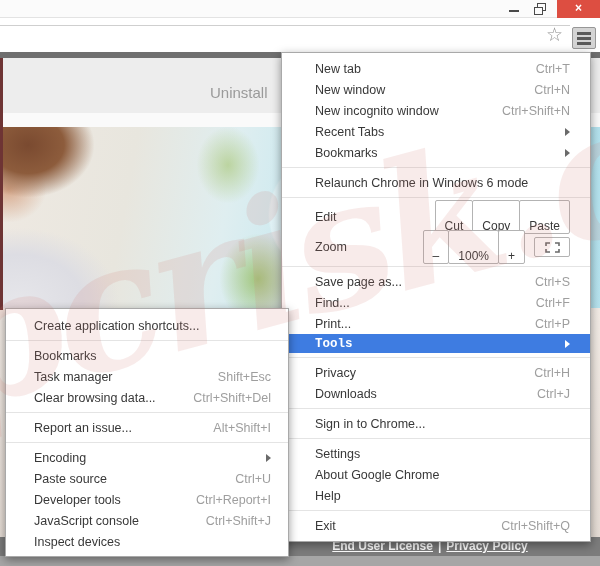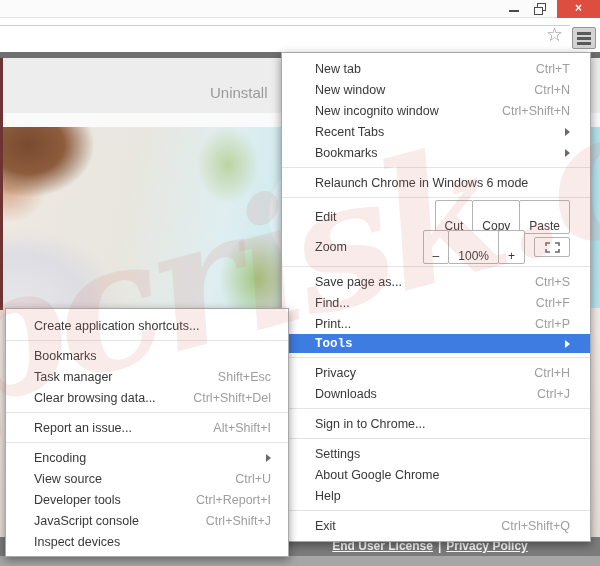--- a/index.html
+++ b/index.html
@@ -224,21 +224,21 @@
     <div class="mi">
       <span>Report an issue...</span>
       <span class="shortcut">Alt+Shift+I</span>
     </div>
     <div class="msep"></div>
     <div class="mi">
       <span>Encoding</span>
       <span class="arr"></span>
     </div>
     <div class="mi">
-      <span>View source</span>
+      <span>Paste source</span>
       <span class="shortcut">Ctrl+U</span>
     </div>
     <div class="mi">
       <span>Developer tools</span>
       <span class="shortcut">Ctrl+Report+I</span>
     </div>
     <div class="mi">
       <span>JavaScript console</span>
       <span class="shortcut">Ctrl+Shift+J</span>
     </div>

